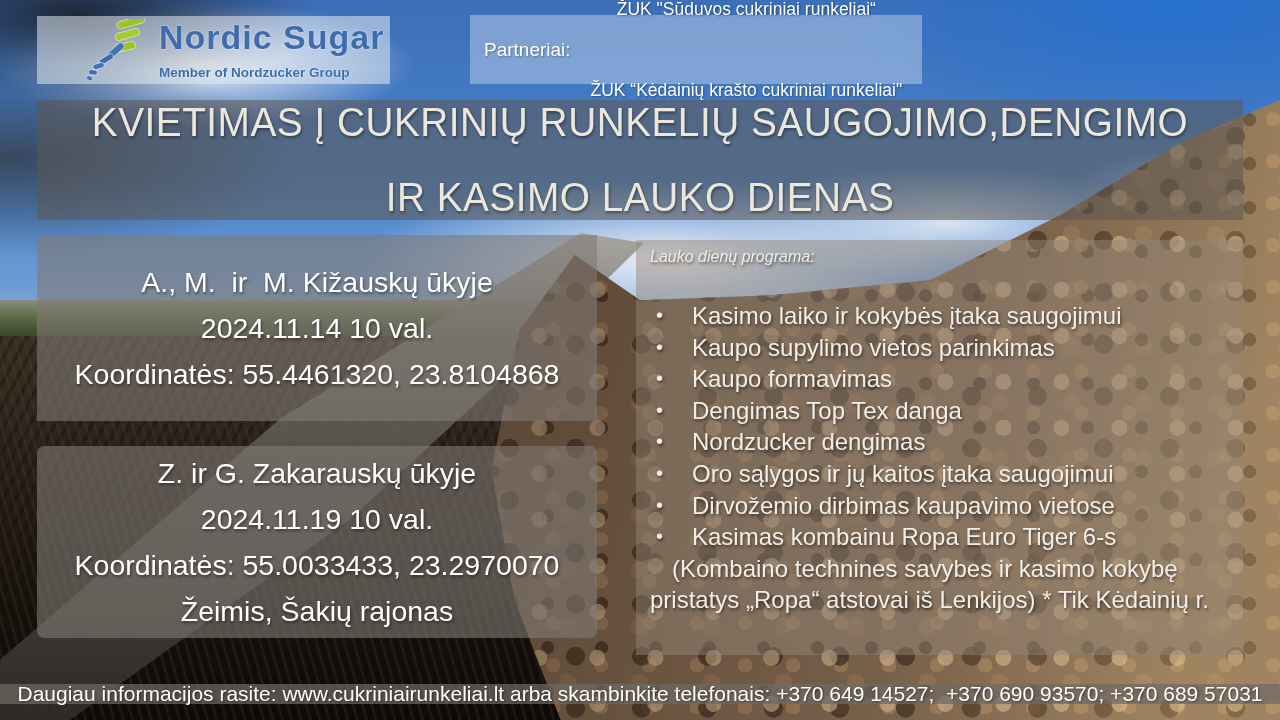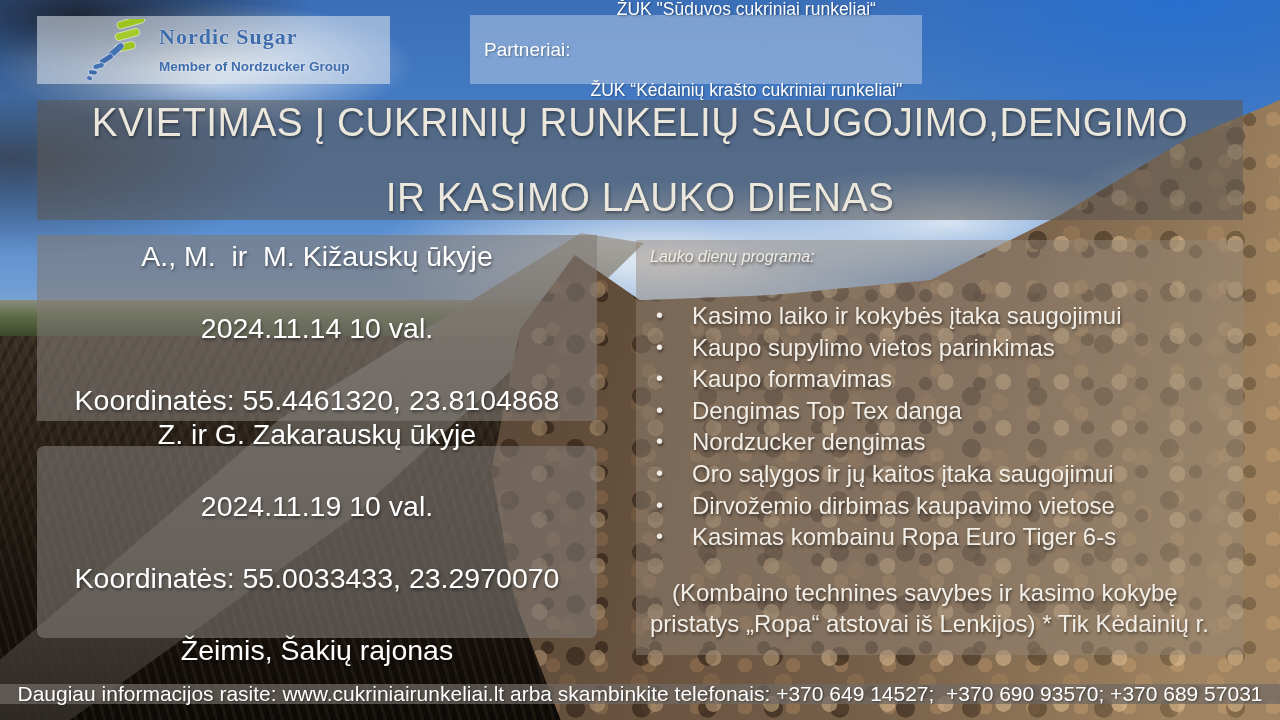--- a/index.html
+++ b/index.html
@@ -58,23 +58,22 @@
   
   .panel{position:absolute;box-sizing:border-box;}
   .logo-box{
     left:37px;top:16px;width:353px;height:68px;
     background:rgba(226,233,241,0.55);
     display:flex;align-items:center;
   }
   .logo-glyph{margin-left:50px;width:62px;height:62px;flex:0 0 auto;}
   .logo-text{margin-left:10px;line-height:1;}
   .logo-name{
-    font-size:22px;font-weight:bold;color:#3f6cac;letter-spacing:1px;
+    font-size:34px;font-weight:bold;color:#3f6cac;letter-spacing:1px;
     text-shadow:0 0 2px rgba(255,255,255,0.8);
-    font-family:Liberation Serif, serif;
   }
   .logo-tagline{
     margin-top:12px;font-size:13.5px;font-weight:bold;color:#3f6cac;
     text-shadow:0 0 2px rgba(255,255,255,0.8);
   }
   .partner-box{
     left:470px;top:15px;width:452px;height:69px;
     background:rgba(214,227,240,0.42);
     display:flex;align-items:center;color:#fff;
   }
@@ -94,38 +93,38 @@
     font-size:40px;line-height:55px;letter-spacing:0.5px;
     text-shadow:1px 2px 3px rgba(0,0,0,0.4);
     gap:20px;
   }
   .title-line{transform:scaleX(0.97);white-space:pre-wrap;}
   .info-box{
     left:37px;width:560px;
     background:rgba(128,122,116,0.60);
     color:#fff;text-align:center;font-size:28.5px;line-height:46px;
     text-shadow:1px 2px 3px rgba(0,0,0,0.45);
-    display:flex;flex-direction:column;justify-content:center;gap:26px;
+    display:flex;flex-direction:column;justify-content:center;
   }
   .info-box-1{top:235px;height:186px;}
   .info-box-2{top:446px;height:192px;border-radius:7px;}
   .info-line{white-space:pre-wrap;}
   .program-box{
     left:636px;top:240px;width:607px;height:415px;
     background:rgba(148,134,119,0.48);
     color:#f2eee6;font-size:24px;
     text-shadow:1px 2px 3px rgba(0,0,0,0.5);
     padding:8px 10px 0 14px;
   }
   .program-heading{font-size:16px;white-space:pre-wrap;font-style:italic;}
   .program-spacer{height:34px;}
   .program-item{display:flex;line-height:31.6px;}
   .bullet-glyph{flex:0 0 36px;padding-left:6px;font-size:20px;}
   .program-item-text{flex:1 1 auto;white-space:pre-wrap;}
-  .program-note-1{line-height:31.6px;padding-left:22px;white-space:pre-wrap;margin-top:24px;}
+  .program-note-1{line-height:31.6px;padding-left:22px;white-space:pre-wrap;}
   .program-note-2{line-height:31.6px;padding-left:0;white-space:pre-wrap;}
   .footer-bar{
     left:0;top:684px;width:1280px;height:20px;
     background:rgba(112,106,100,0.72);
     color:#fff;font-size:21px;display:flex;align-items:center;justify-content:center;
     text-shadow:1px 1px 2px rgba(0,0,0,0.4);white-space:pre-wrap;
   }
 </style>
 </head>
 <body>

